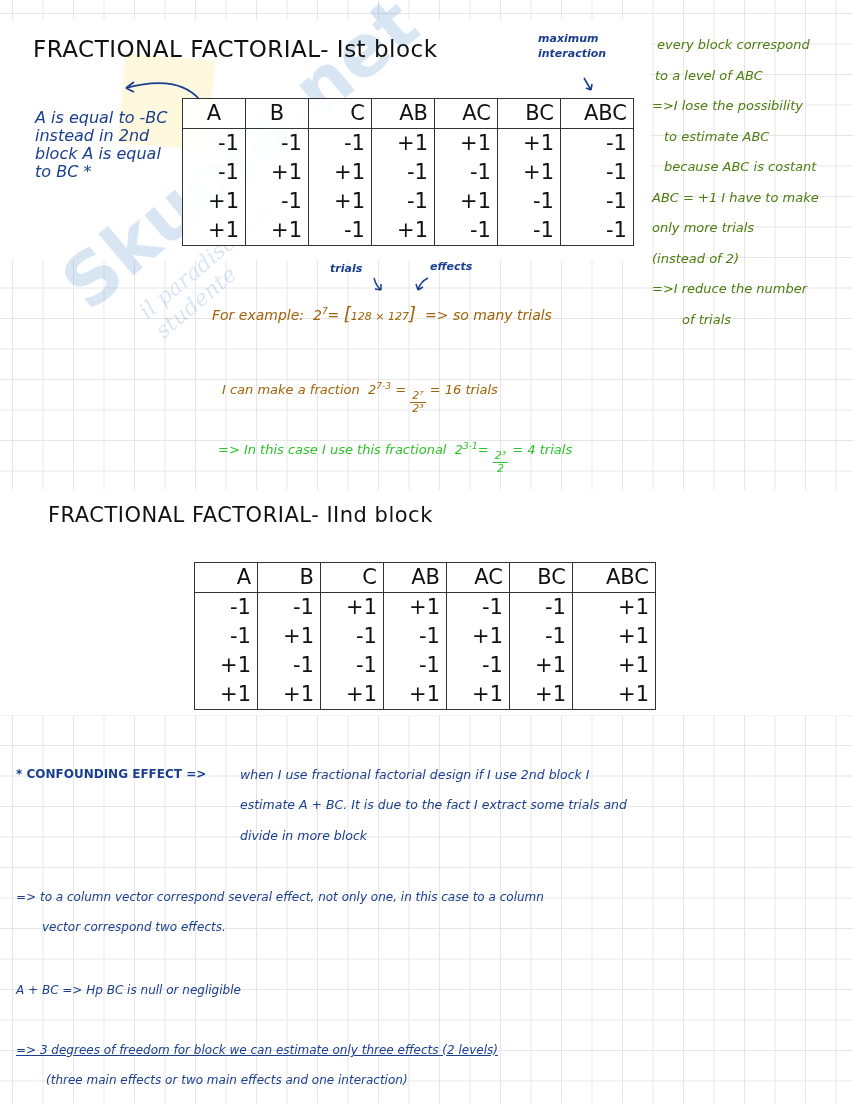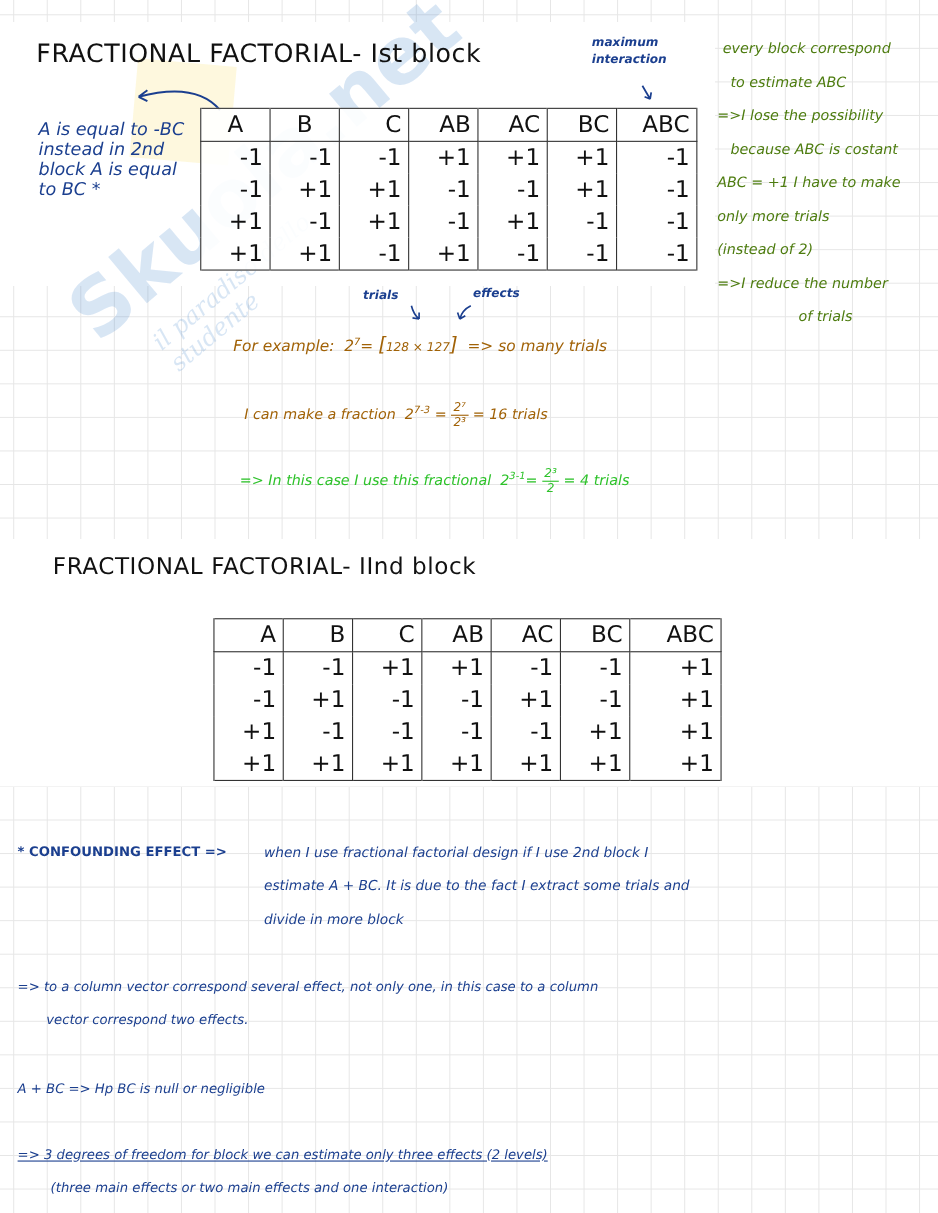--- a/index.html
+++ b/index.html
@@ -34,21 +34,21 @@
   table.factor thead th { border-bottom: 1.5px solid #333; }
   .watermark {
     position: absolute; left: 60px; top: 60px; width: 320px; height: 320px;
     transform: rotate(-40deg); opacity: 0.18; pointer-events: none;
   }
   .wm-text { position:absolute; font-family:"DejaVu Sans",sans-serif; font-weight:bold; font-size:72px; color:#2f79c8; left:0; top:80px; }
   .wm-sub { position:absolute; font-family:"DejaVu Serif",serif; font-style:italic; font-size:22px; color:#2f79c8; left:40px; top:170px; }
   .wm-diamond { position:absolute; left:150px; top:-10px; width:90px; height:90px; background:#f5d21b; transform: rotate(45deg); opacity:0.8; }
   sup { font-size: 9px; }
   .frac { display:inline-block; vertical-align: middle; text-align:center; font-size: 11px; line-height: 12px; }
-  .frac .num { display:block; border-bottom: 1px solid currentColor; padding: 0 2px; }
+  .frac .num { display:block; border-bottom: 1px solid currentColor; padding: 0 2px; margin-top: 25px; }
   .frac .den { display:block; }
   svg.arrow { position:absolute; overflow: visible; }
 </style>
 </head>
 <body>
 
 <div class="white-panel" style="left:0;top:20px;width:650px;height:240px;"></div>
 <div class="white-panel" style="left:0;top:490px;width:853px;height:225px;"></div>
 
 <div class="watermark">
@@ -124,28 +124,29 @@
       <td>+1</td>
       <td>-1</td>
       <td>-1</td>
       <td>-1</td>
     </tr>
   </tbody>
 </table>
 
 <div class="abs hand pink" style="left:652px;top:30px;font-size:13px;line-height:30.5px;">
   <div style="padding-left:5px;">every block correspond</div>
+  <div style="padding-left:3px;">to a level of ABC</div>
+  <div>=&gt;I lose the possibility</div>
   <div style="padding-left:12px;">to estimate ABC</div>
-  <div>=&gt;I lose the possibility</div>
   <div style="padding-left:12px;">because ABC is costant</div>
   <div>ABC = +1  I have to make</div>
   <div>only more trials</div>
   <div>(instead of 2)</div>
   <div>=&gt;I reduce the number</div>
-  <div style="padding-left:30px;text-align:center;">of trials</div>
+  <div style="padding-left:30px;">of trials</div>
 </div>
 
 <div class="abs hand blue" style="left:330px;top:262px;font-size:11px;font-weight:bold;">trials</div>
 <svg class="arrow" style="left:372px;top:276px;" width="14" height="18">
   <path d="M2 2 Q4 10 9 14 M9 14 L3 13 M9 14 L9 8" stroke="#1b3f8f" stroke-width="1.5" fill="none"></path>
 </svg>
 <div class="abs hand blue" style="left:430px;top:260px;font-size:11px;font-weight:bold;">effects</div>
 <svg class="arrow" style="left:414px;top:276px;" width="16" height="18">
   <path d="M14 2 Q6 6 4 14 M4 14 L2 8 M4 14 L9 11" stroke="#1b3f8f" stroke-width="1.5" fill="none"></path>
 </svg>

